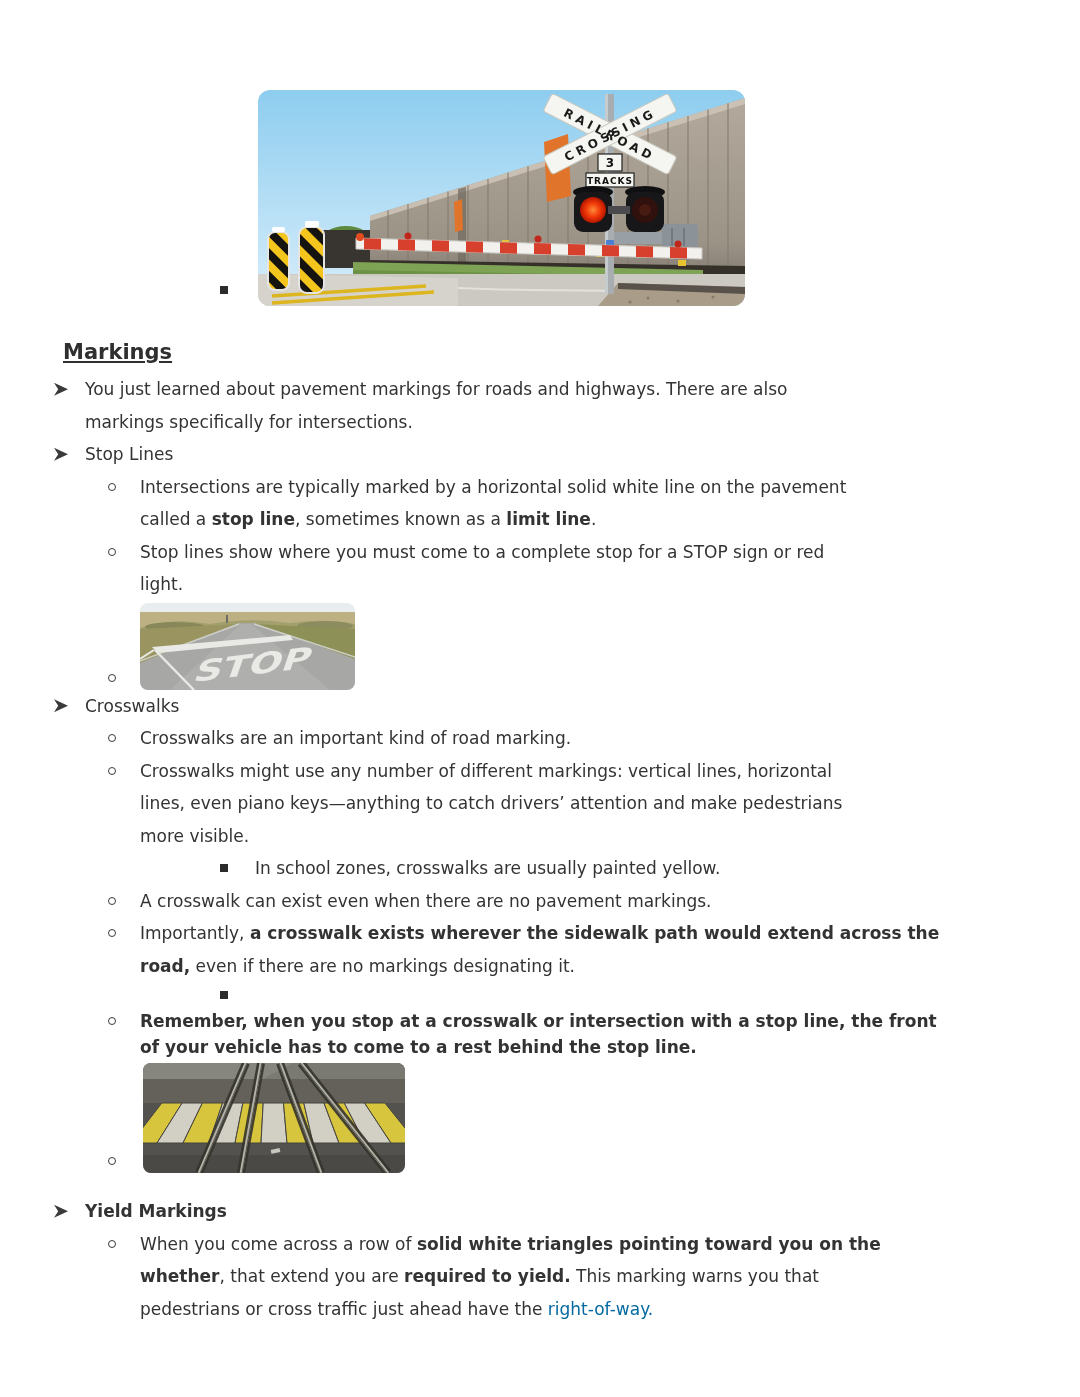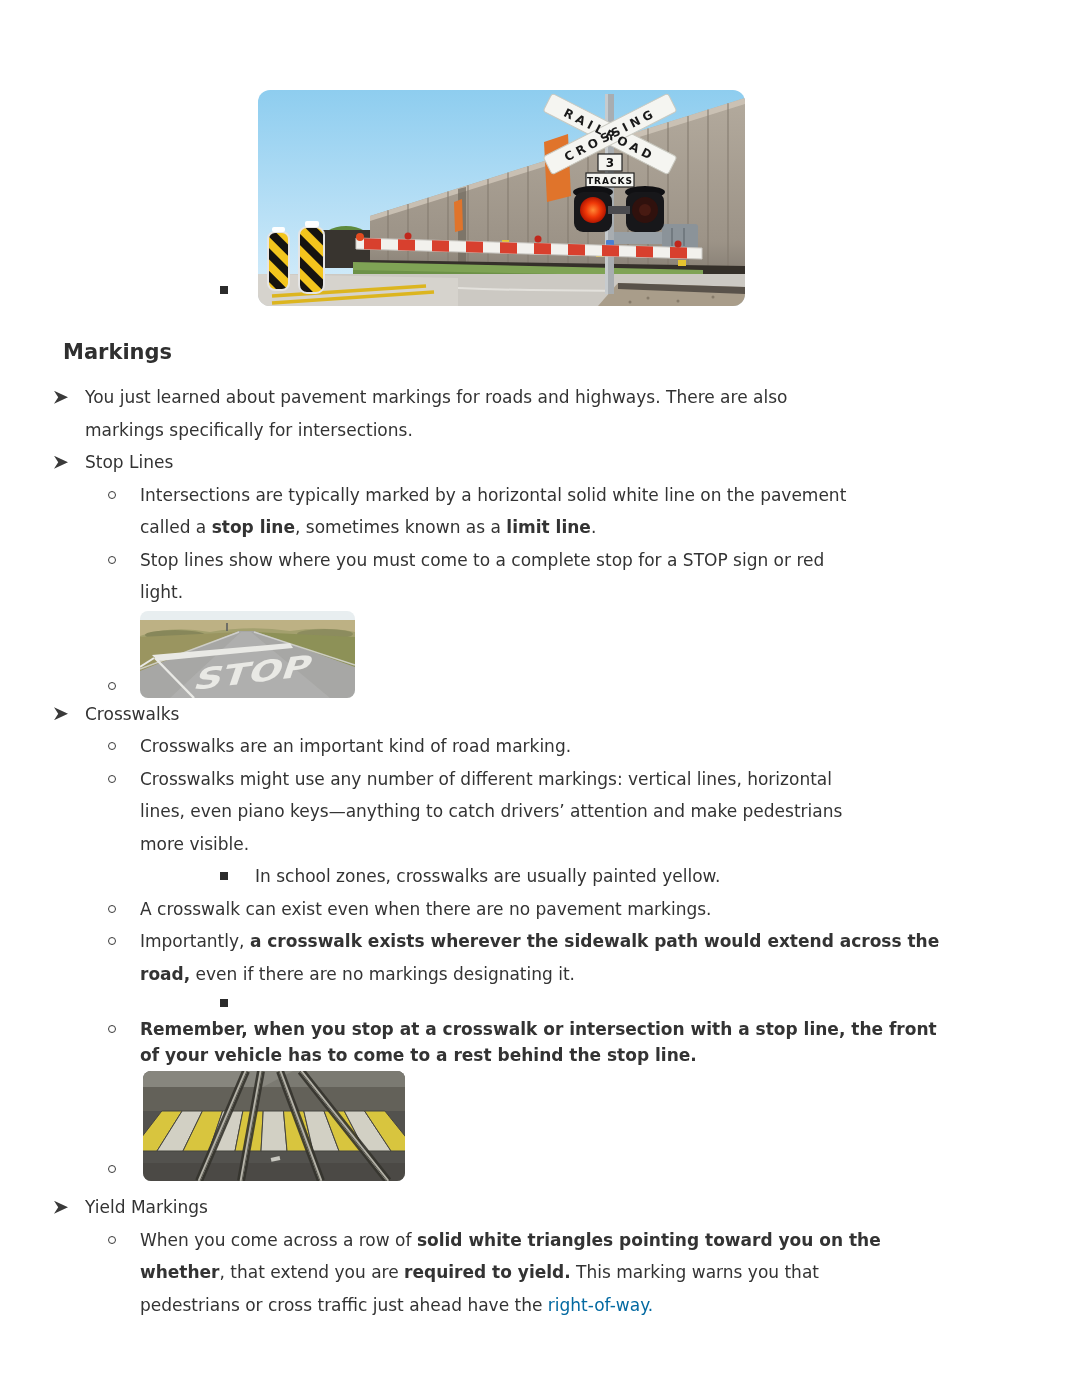--- a/index.html
+++ b/index.html
@@ -4,21 +4,21 @@
 <style>
   * { margin:0; padding:0; box-sizing:border-box; }
   html,body { background:#ffffff; }
   body {
     width:1080px; height:1397px; overflow:hidden;
     font-family:"DejaVu Sans", sans-serif;
     color:#333333; font-size:17px;
   }
   .page { position:relative; width:1080px; height:1397px; background:#fff; }
 
-  .heading { margin:30px 0 13px 63px; font-size:21px; font-weight:700; line-height:32px; color:#2f2f2f; }
+  .heading { margin:30px 0 5px 63px; font-size:21px; font-weight:700; line-height:32px; color:#2f2f2f;text-decoration:underline; }
 
   .li { display:flex; align-items:flex-start; line-height:32.5px; }
   .li .txt { white-space:nowrap; }
   .l1 { padding-left:54px; }
   .l2 { padding-left:108px; }
   .l3 { padding-left:220px; }
   .marker { flex:0 0 auto; display:flex; align-items:center; height:32.5px; }
   .l1 .marker { width:31px; }
   .l2 .marker { width:32px; }
   .l3 .marker { width:35px; }
@@ -39,21 +39,21 @@
   .fig-row.l3 .marker { width:38px; margin-bottom:12px; }
   .fig-row.l2 .marker { margin-bottom:8px; }
   .fig-row.cw .marker { width:35px; }
   .figure { display:block; line-height:0; }
   .figure svg { display:block; }
 
   .m-rail { margin-top:90px; }
   .m-stopimg { margin-top:2px; }
   .m-crosswalks { }
   .m-cwimg { margin-top:3px; }
-  .m-yield { margin-top:10px; }
+  .m-yield { margin-top:22px;font-weight:bold; }
 </style>
 </head>
 <body>
 
 <div class="page">
 
   <div class="li l3 fig-row m-rail">
     <span class="marker">
         <span class="b-square"></span>
       </span>

